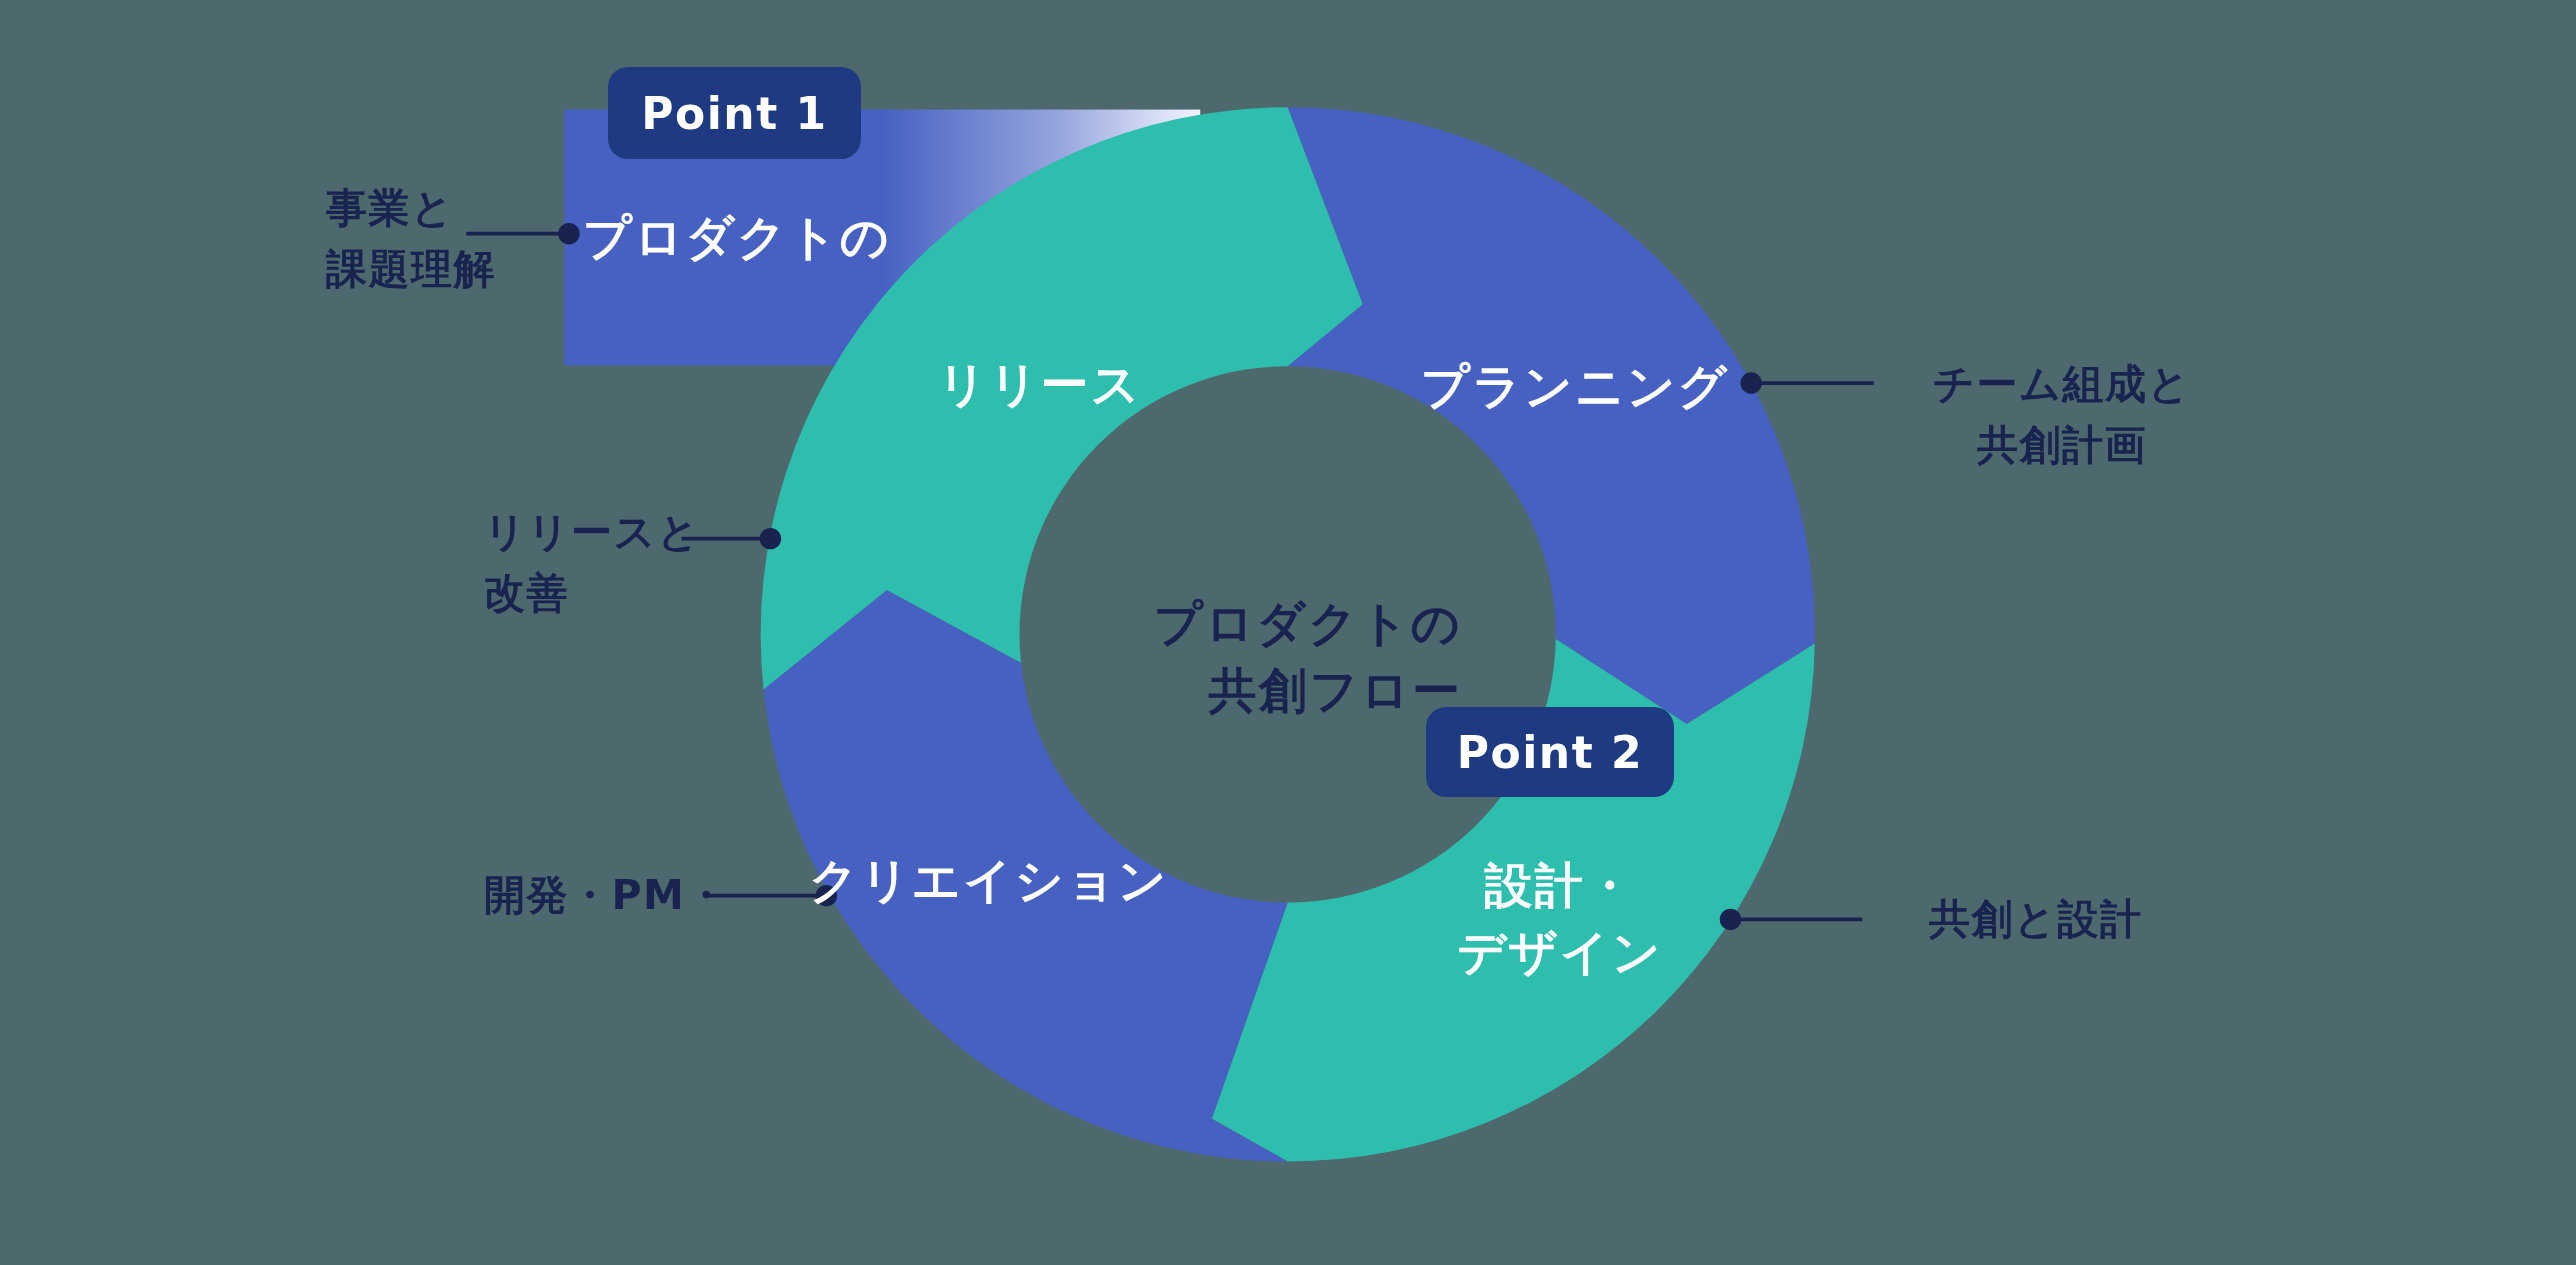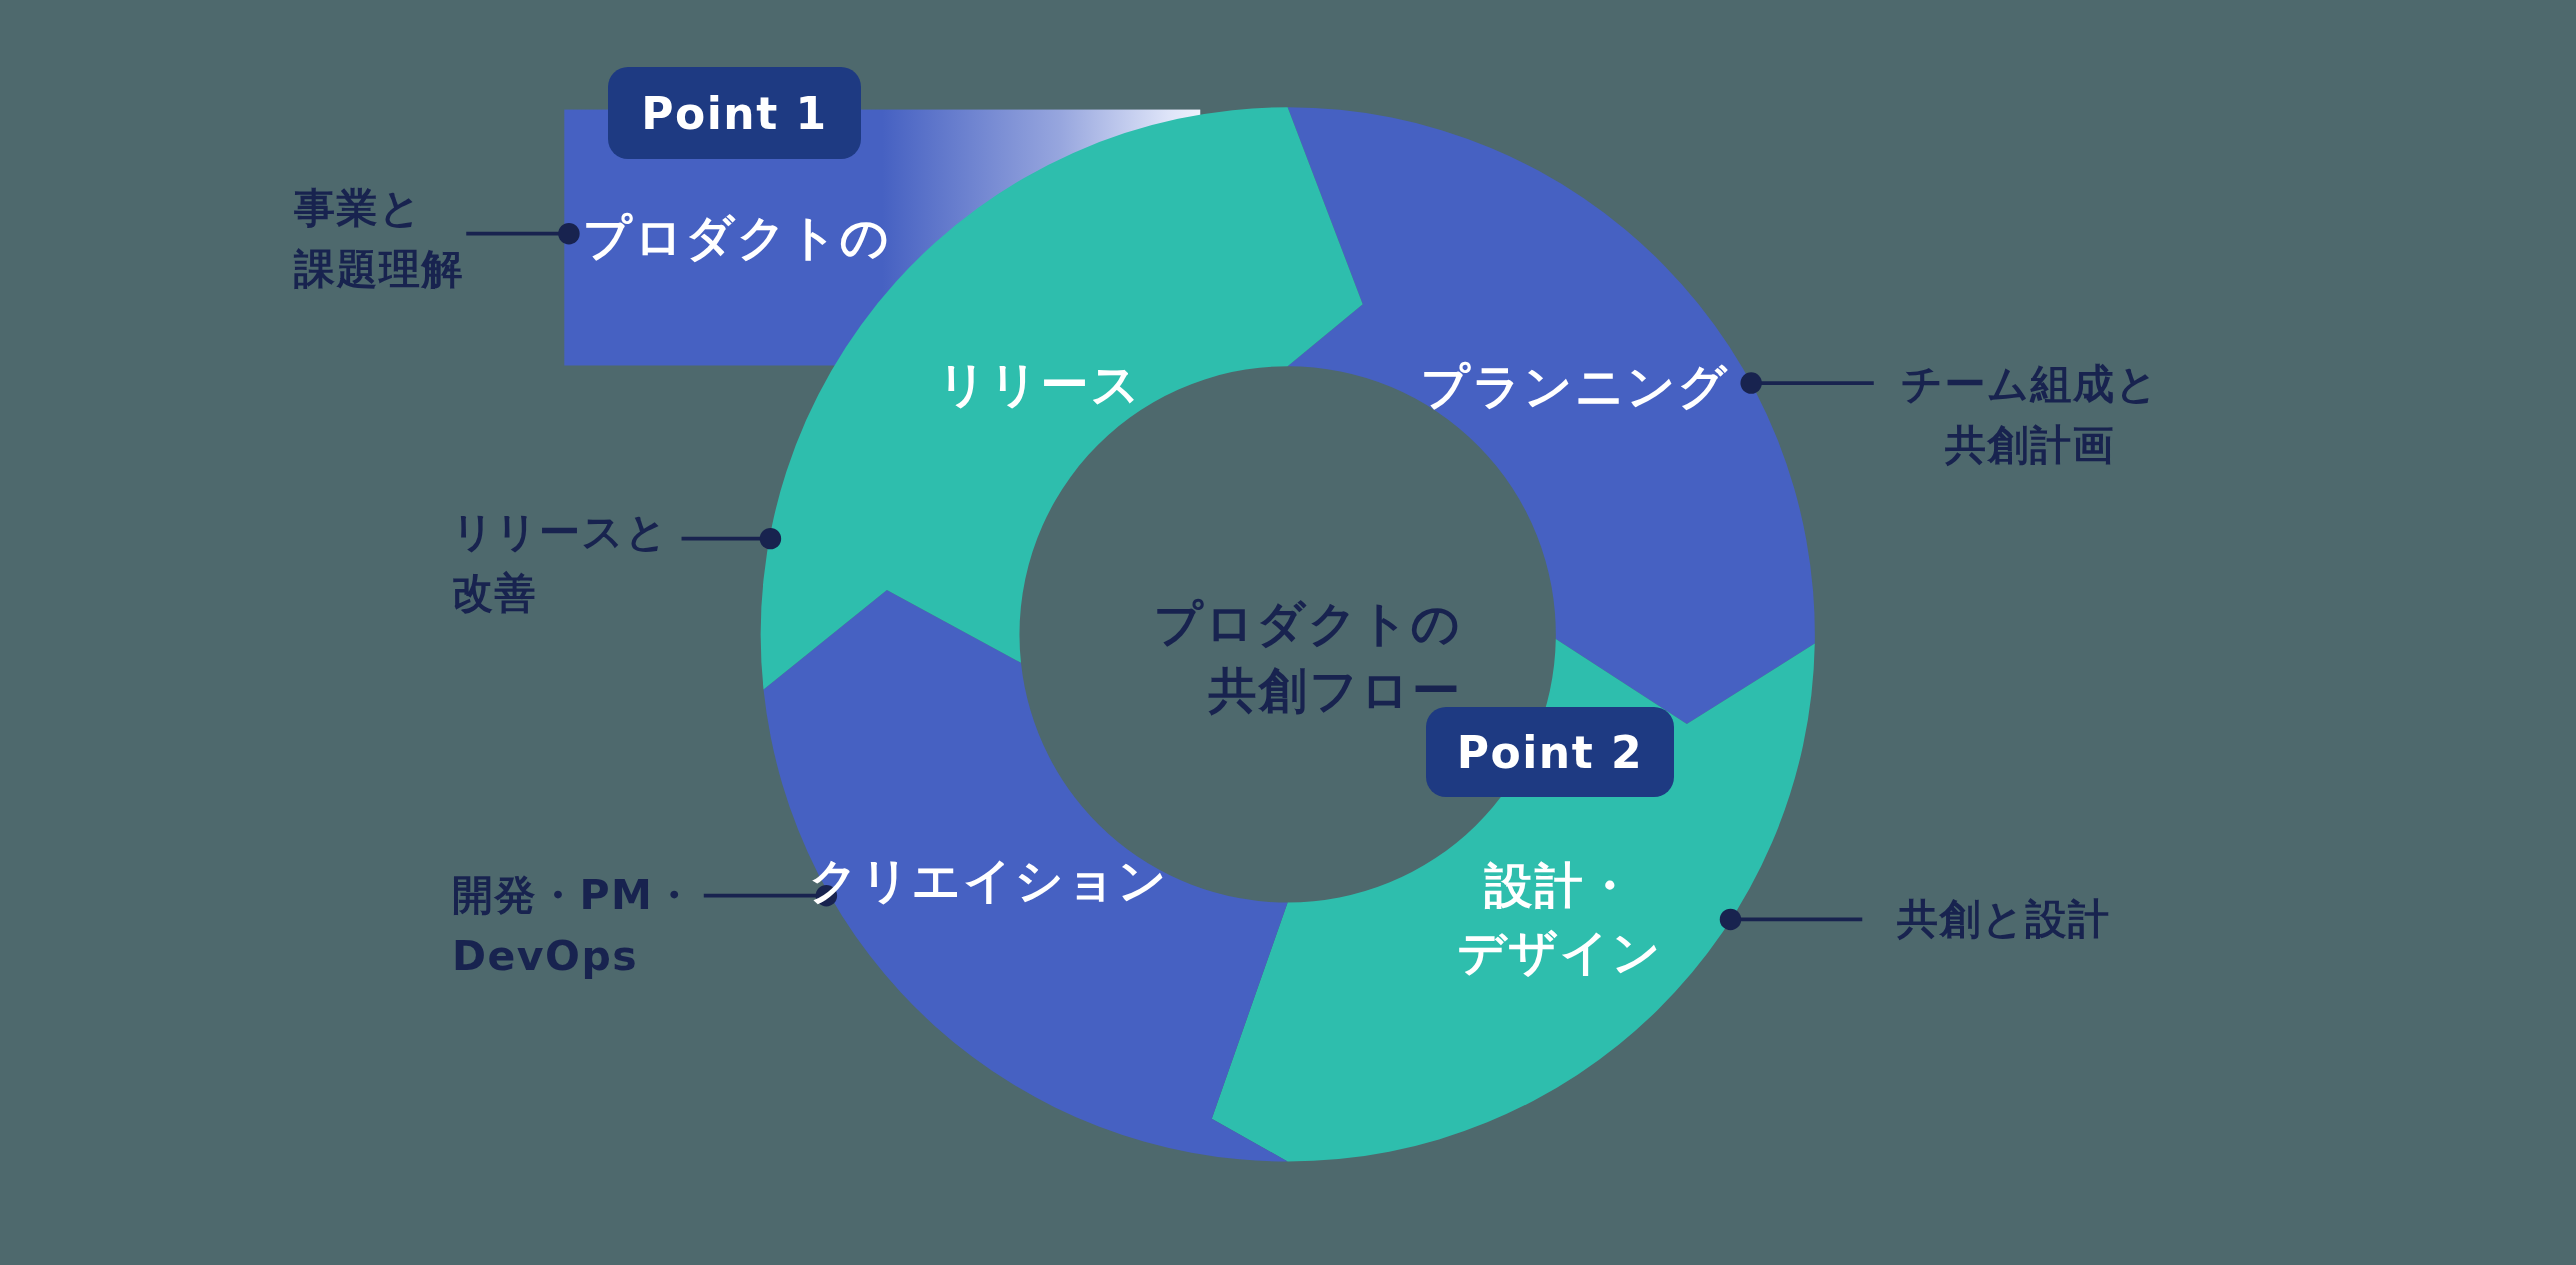--- a/index.html
+++ b/index.html
@@ -46,20 +46,21 @@
     color:#18234f;font-size:48px;font-weight:bold;
     line-height:67px;text-align:right;white-space:nowrap;
     letter-spacing:2.3px;
     margin-left:20px;
   }
   .annotation{
     position:absolute;
     color:#18234f;font-size:41px;font-weight:bold;
     line-height:61px;white-space:nowrap;
     letter-spacing:1.5px;
+    margin-left:32px;
   }
   #ann-business{left:294px;top:178px;}
   #ann-team{left:1901px;top:354px;text-align:center;}
   #ann-cocreation{left:1897px;top:889px;}
   #ann-dev{left:452px;top:865px;}
   #ann-release-improve{left:452px;top:502px;}
 </style>
 </head>
 <body>
 
@@ -131,21 +132,20 @@
     <div>チーム組成と</div>
     <div>共創計画</div>
   </div>
 
   <div class="annotation" id="ann-cocreation">
     <div>共創と設計</div>
   </div>
 
   <div class="annotation" id="ann-dev">
     <div>開発・PM・</div>
-    <div>DevOps</div>
   </div>
 
   <div class="annotation" id="ann-release-improve">
     <div>リリースと</div>
     <div>改善</div>
   </div>
 
 </div>
 
 

